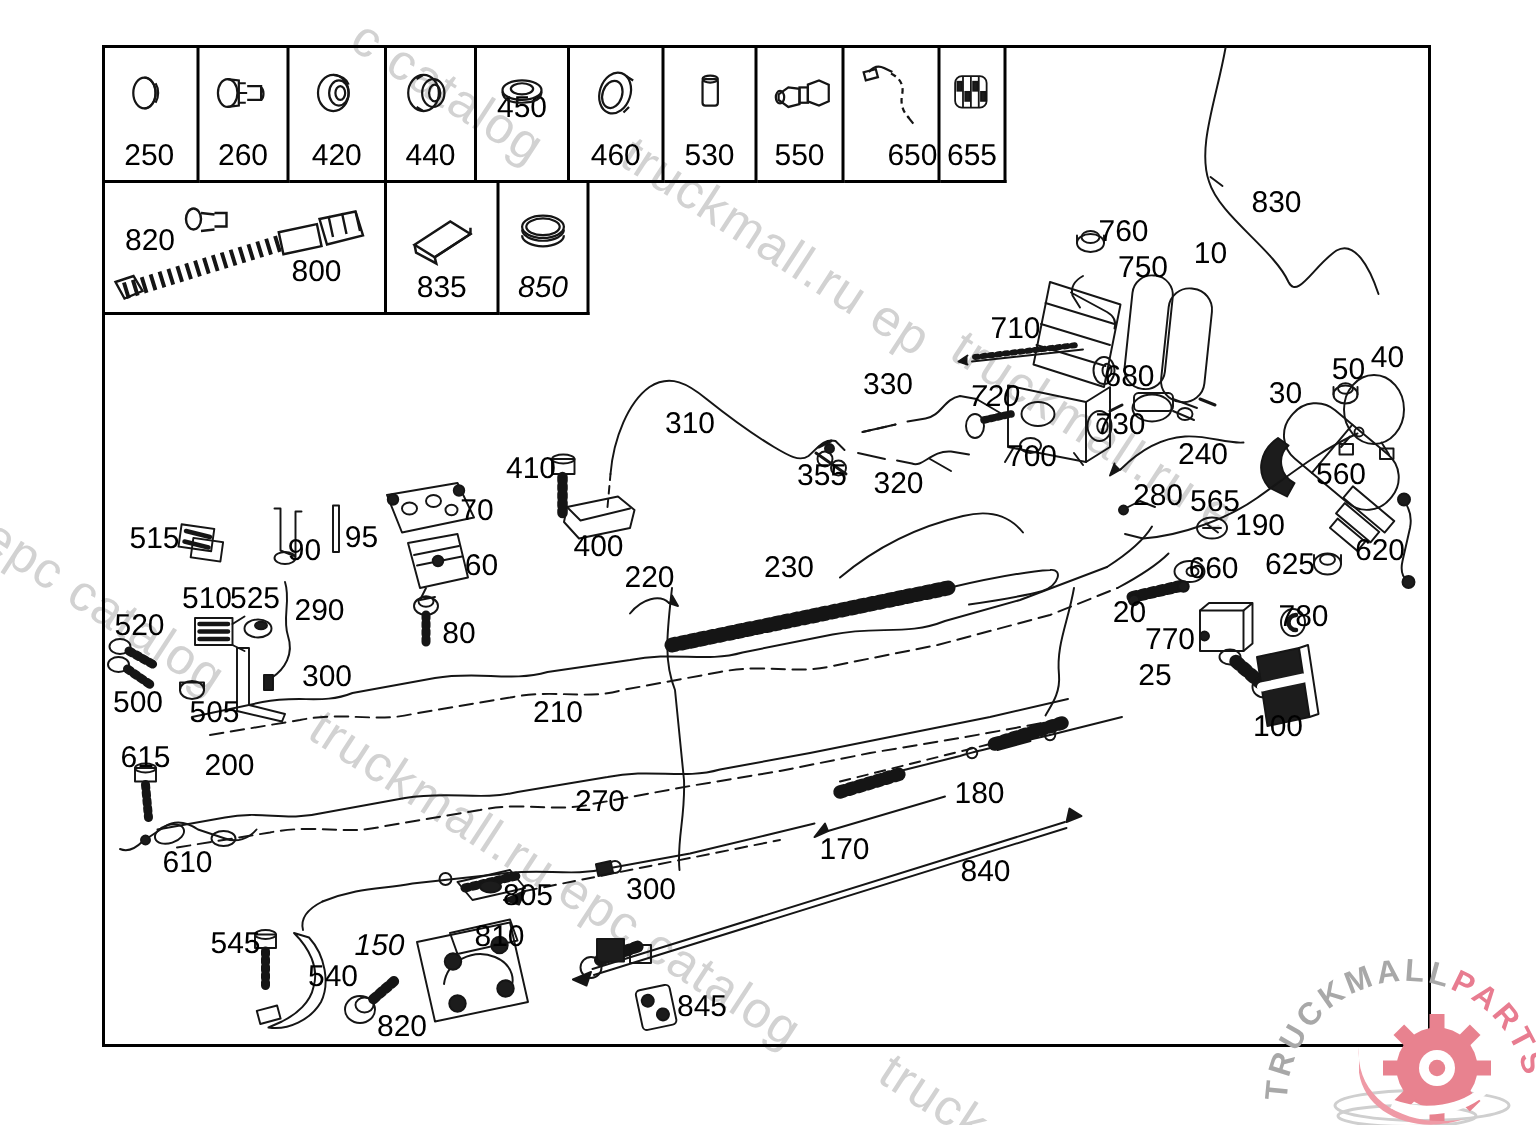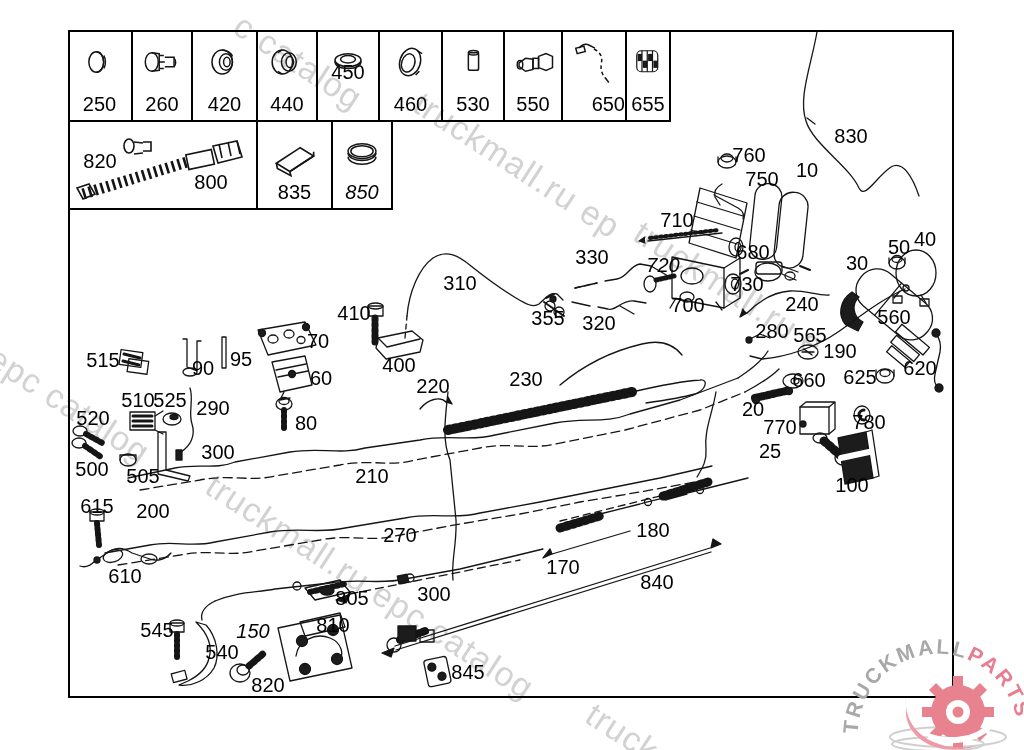--- a/index.html
+++ b/index.html
@@ -223,21 +223,21 @@
       <div class="plabel" style="left: 858px; top: 317px; margin-left: 36px;">560</div>
       <div class="plabel" style="left: 772px; top: 331px;">280</div>
       <div class="plabel" style="left: 810px; top: 335px;">565</div>
       <div class="plabel" style="left: 840px; top: 351px;">190</div>
       <div class="plabel" style="left: 920px; top: 368px;">620</div>
       <div class="plabel" style="left: 860px; top: 377px;">625</div>
       <div class="plabel" style="left: 809px; top: 380px;">660</div>
       <div class="plabel" style="left: 753px; top: 409px;">20</div>
       <div class="plabel" style="left: 780px; top: 427px;">770</div>
       <div class="plabel" style="left: 770px; top: 451px;">25</div>
-      <div class="plabel" style="left: 869px; top: 422px;">780</div>
+      <div class="plabel" style="left: 869px; top: 412px;">780</div>
       <div class="plabel" style="left: 852px; top: 485px;">100</div>
       <div class="plabel" style="left: 592px; top: 257px;">330</div>
       <div class="plabel" style="left: 460px; top: 283px;">310</div>
       <div class="plabel" style="left: 548px; top: 318px;">355</div>
       <div class="plabel" style="left: 599px; top: 323px;">320</div>
       <div class="plabel" style="left: 354px; top: 313px;">410</div>
       <div class="plabel" style="left: 399px; top: 365px;">400</div>
       <div class="plabel" style="left: 318px; top: 341px;">70</div>
       <div class="plabel" style="left: 241px; top: 359px;">95</div>
       <div class="plabel" style="left: 203px; top: 368px;">90</div>

